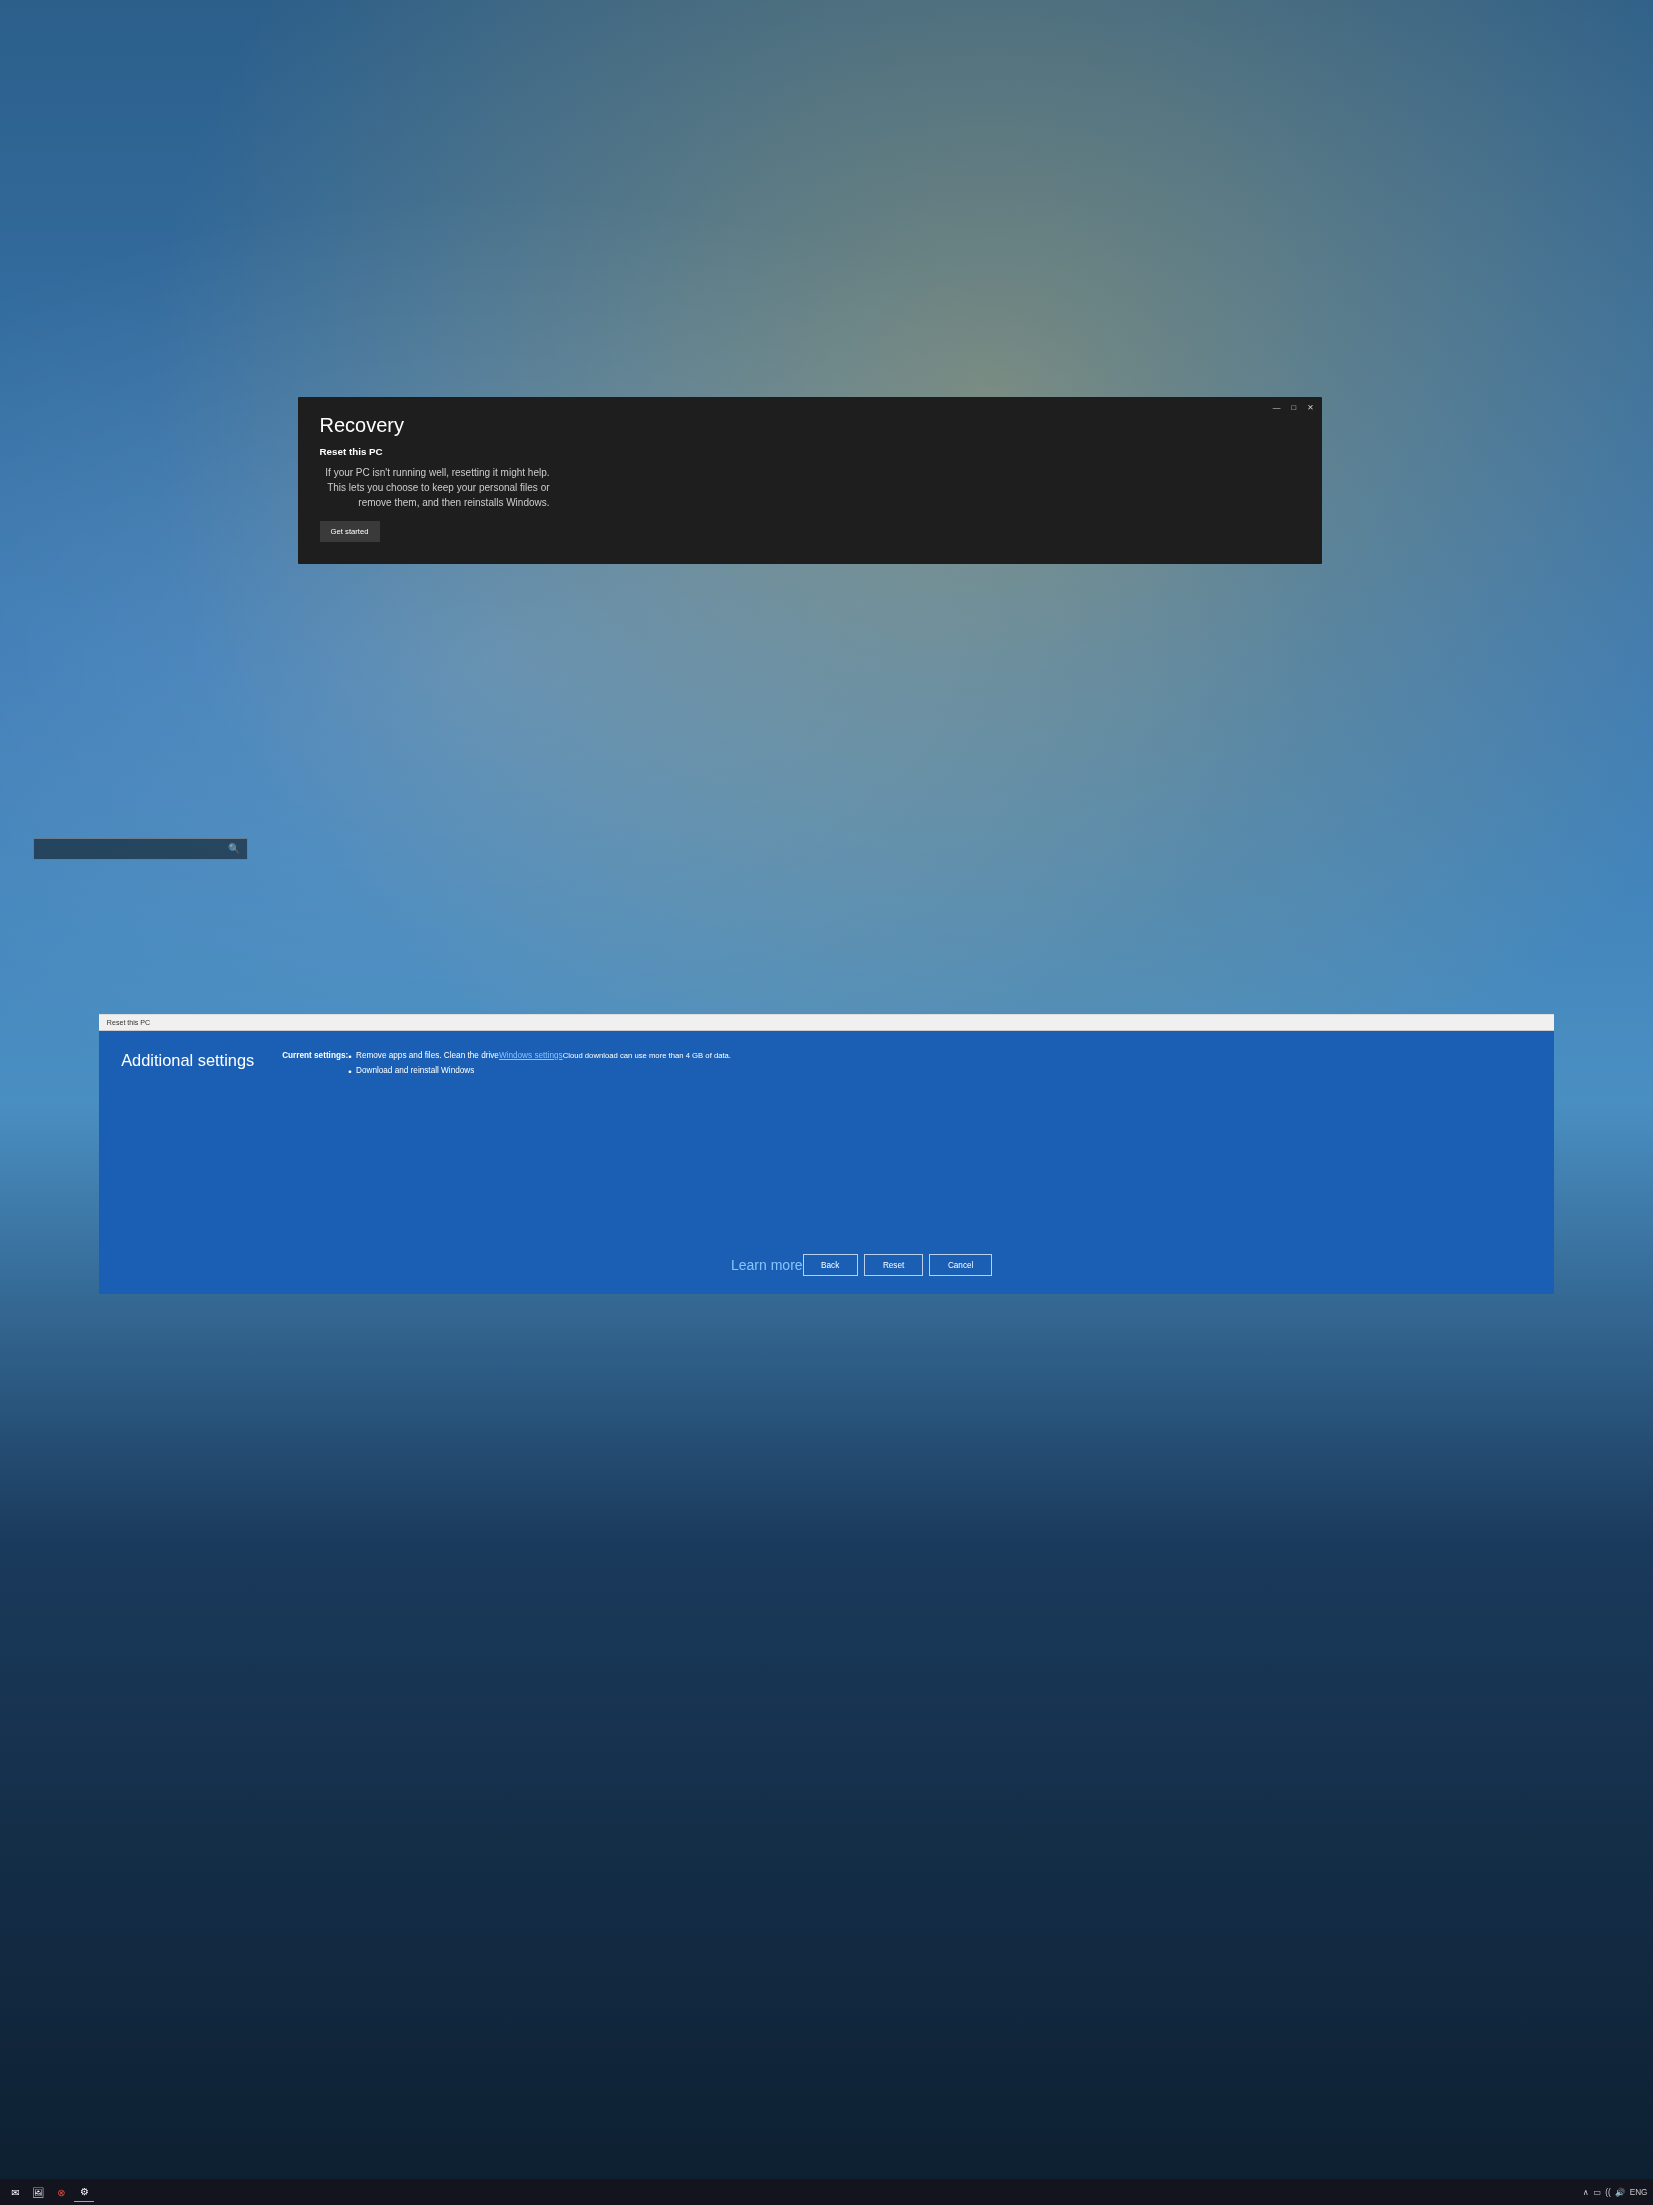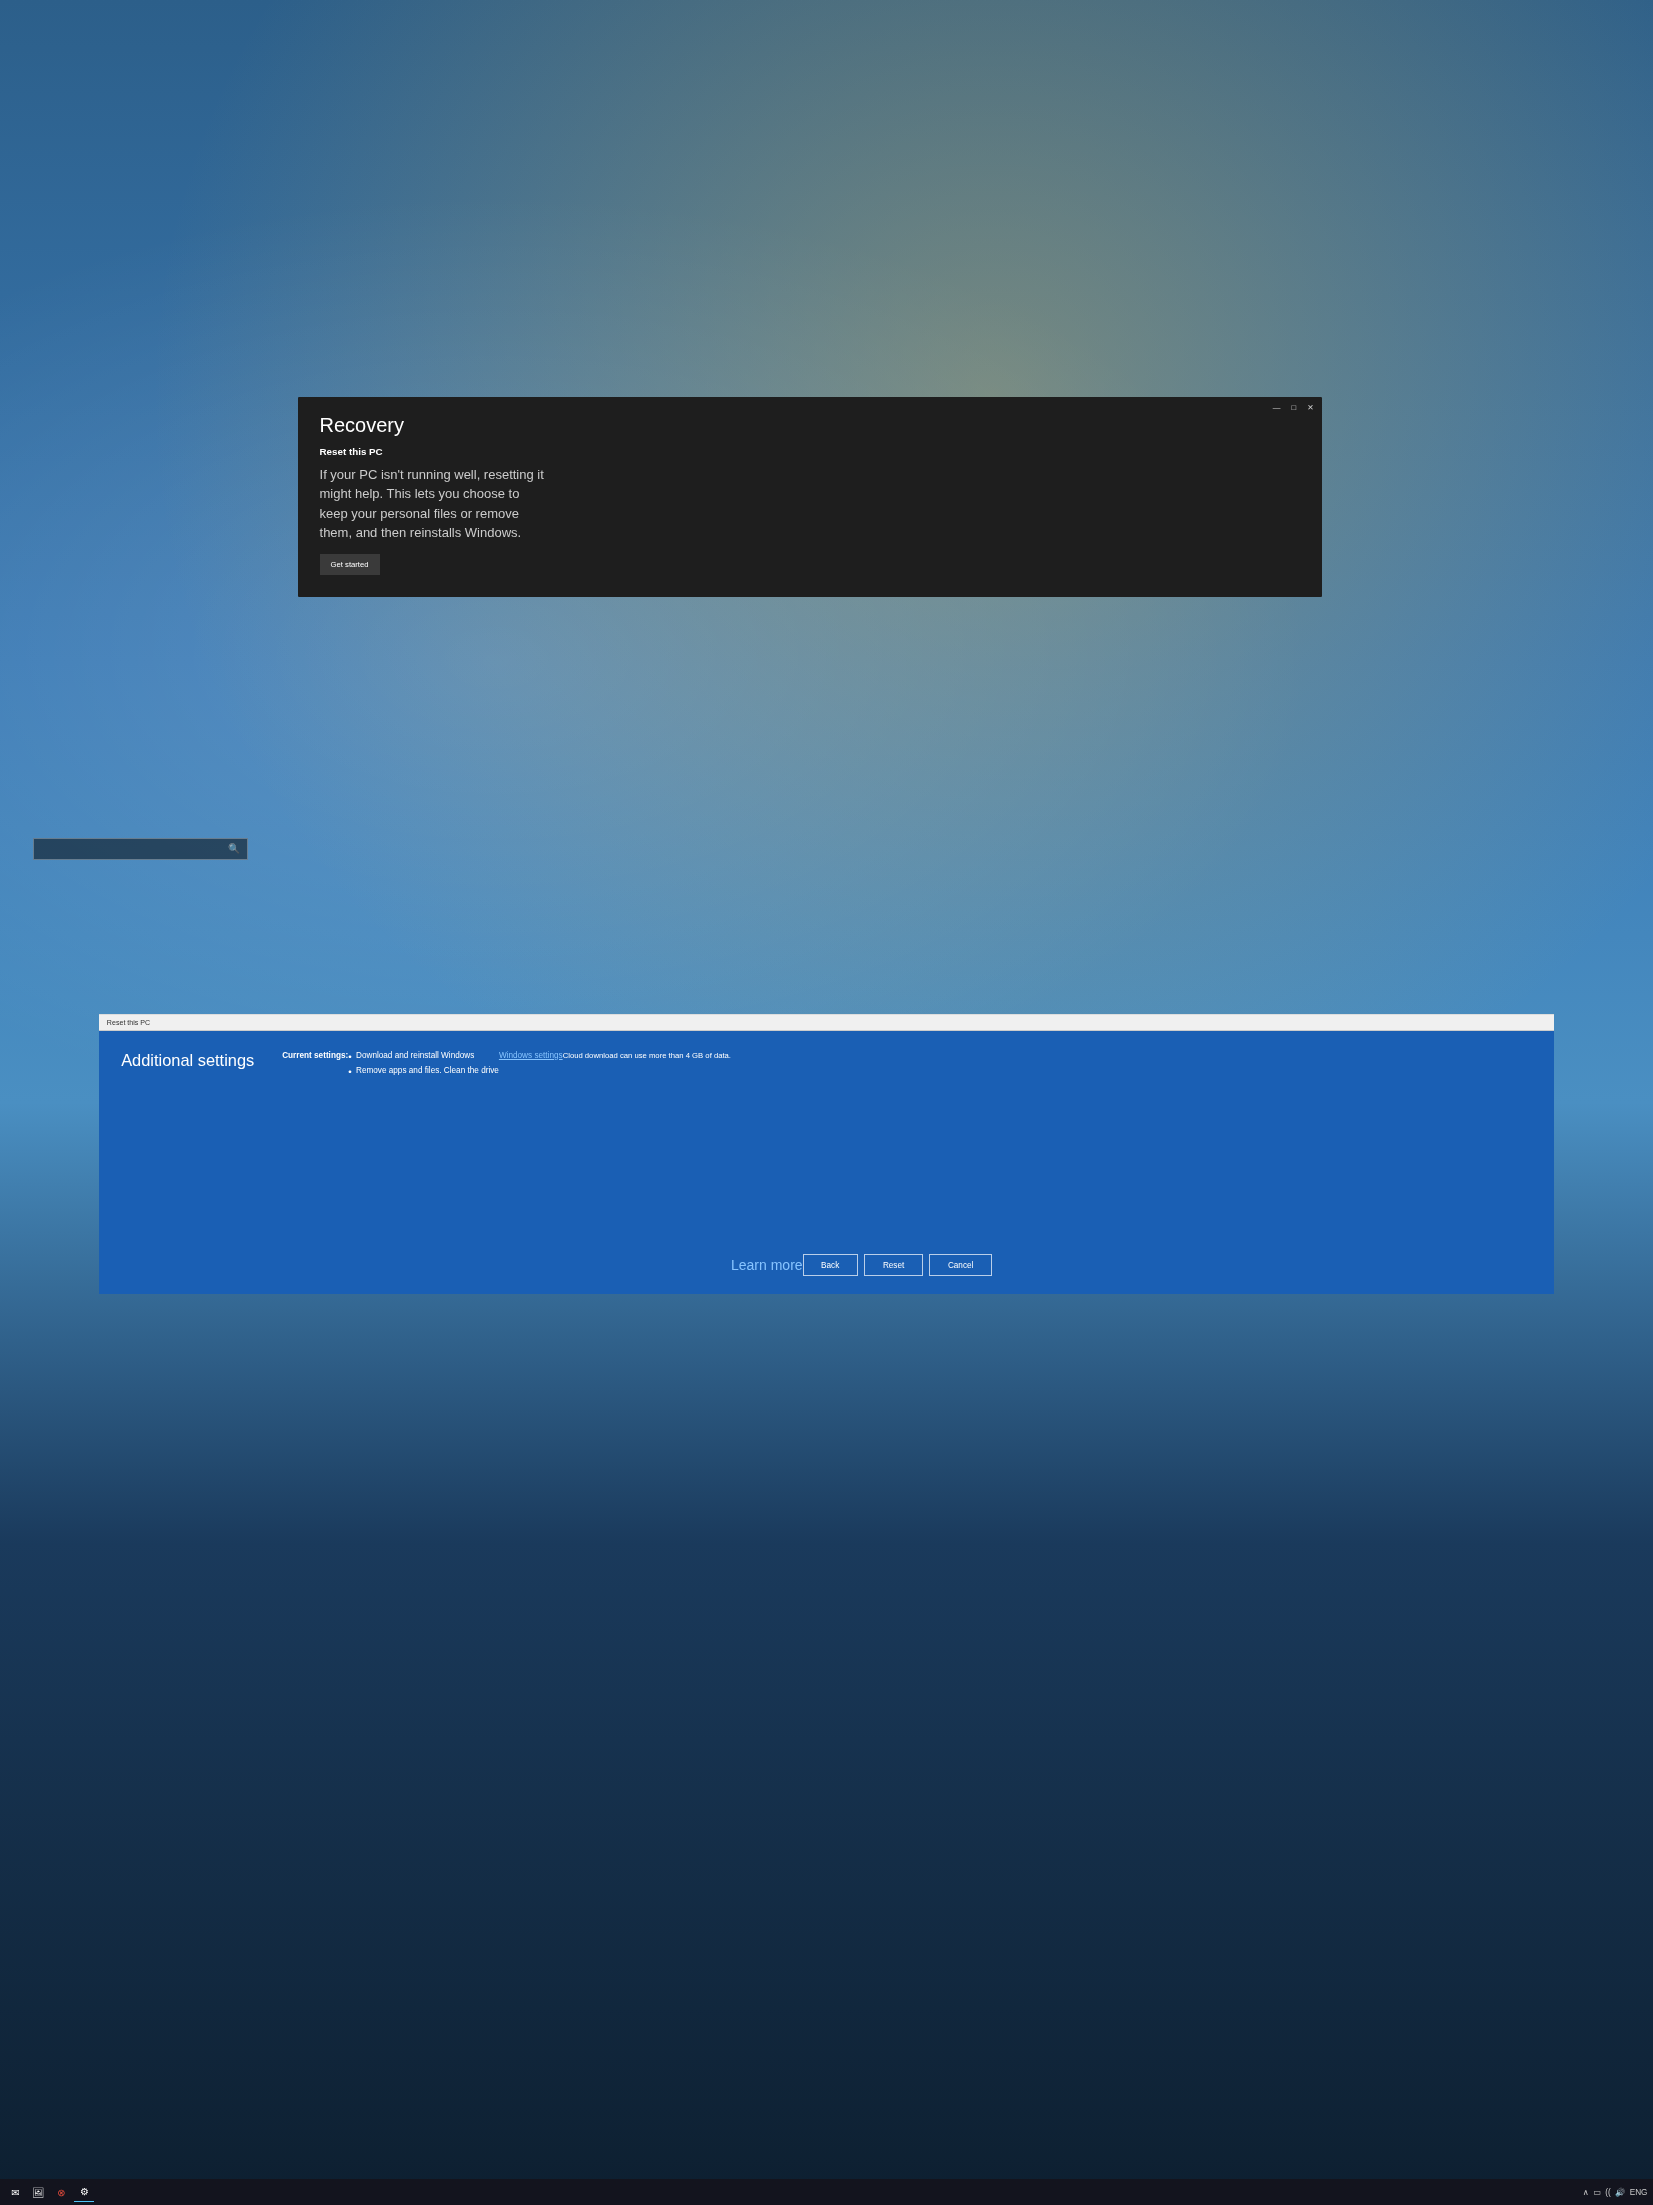--- a/index.html
+++ b/index.html
@@ -65,25 +65,26 @@
     }
 
     .recovery-panel .subtitle {
       font-size: 9.8px;
       font-weight: 600;
       color: #fff;
       margin-bottom: 7.7px;
     }
 
     .recovery-panel .description {
-      font-size: 13px;
+      font-size: 10px;
       color: #ccc;
       line-height: 1.5;
       margin-bottom: 11px;
       max-width: 230px;
+      text-align: right;
     }
 
     .recovery-panel .get-started-btn {
       background: #3a3a3a;
       border: none;
       color: #fff;
       padding: 6px 11px;
       font-size: 7.7px;
       cursor: pointer;
     }
@@ -285,24 +286,24 @@
   <button class="get-started-btn">Get started</button>
 </div>
 
 <div class="reset-dialog-wrapper">
   <div class="reset-dialog-titlebar">Reset this PC</div>
   <div class="reset-dialog-body">
     <div class="dialog-title">Additional settings</div>
     <div class="current-settings-label">Current settings:</div>
     <ul class="settings-list">
       <li>
-        <span>Download and reinstall Windows</span>
+        <span>Remove apps and files. Clean the drive</span>
       </li>
       <li>
-        <span>Remove apps and files. Clean the drive</span>
+        <span>Download and reinstall Windows</span>
       </li>
     </ul>
     <a class="change-settings-link">Windows settings</a>
     <p class="cloud-download-note">Cloud download can use more than 4 GB of data.</p>
 
     <div class="dialog-footer">
       <a class="learn-more-link">Learn more</a>
       <div class="footer-buttons">
         <button class="dialog-btn">Back</button>
         <button class="dialog-btn">Reset</button>

